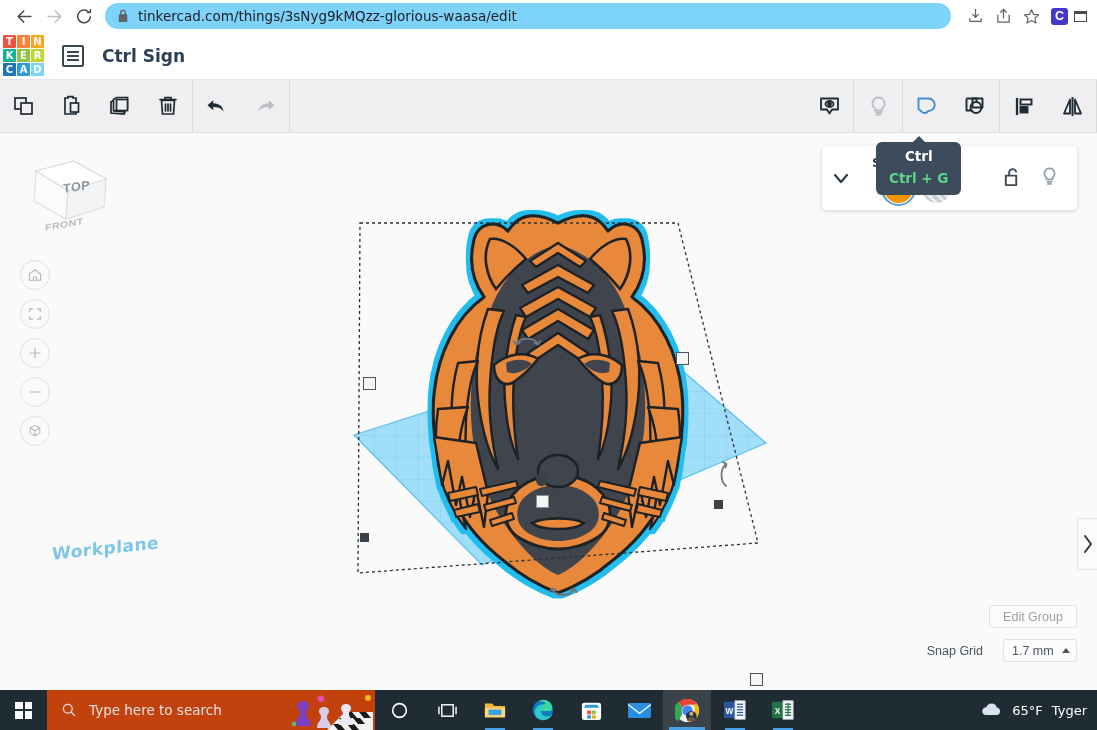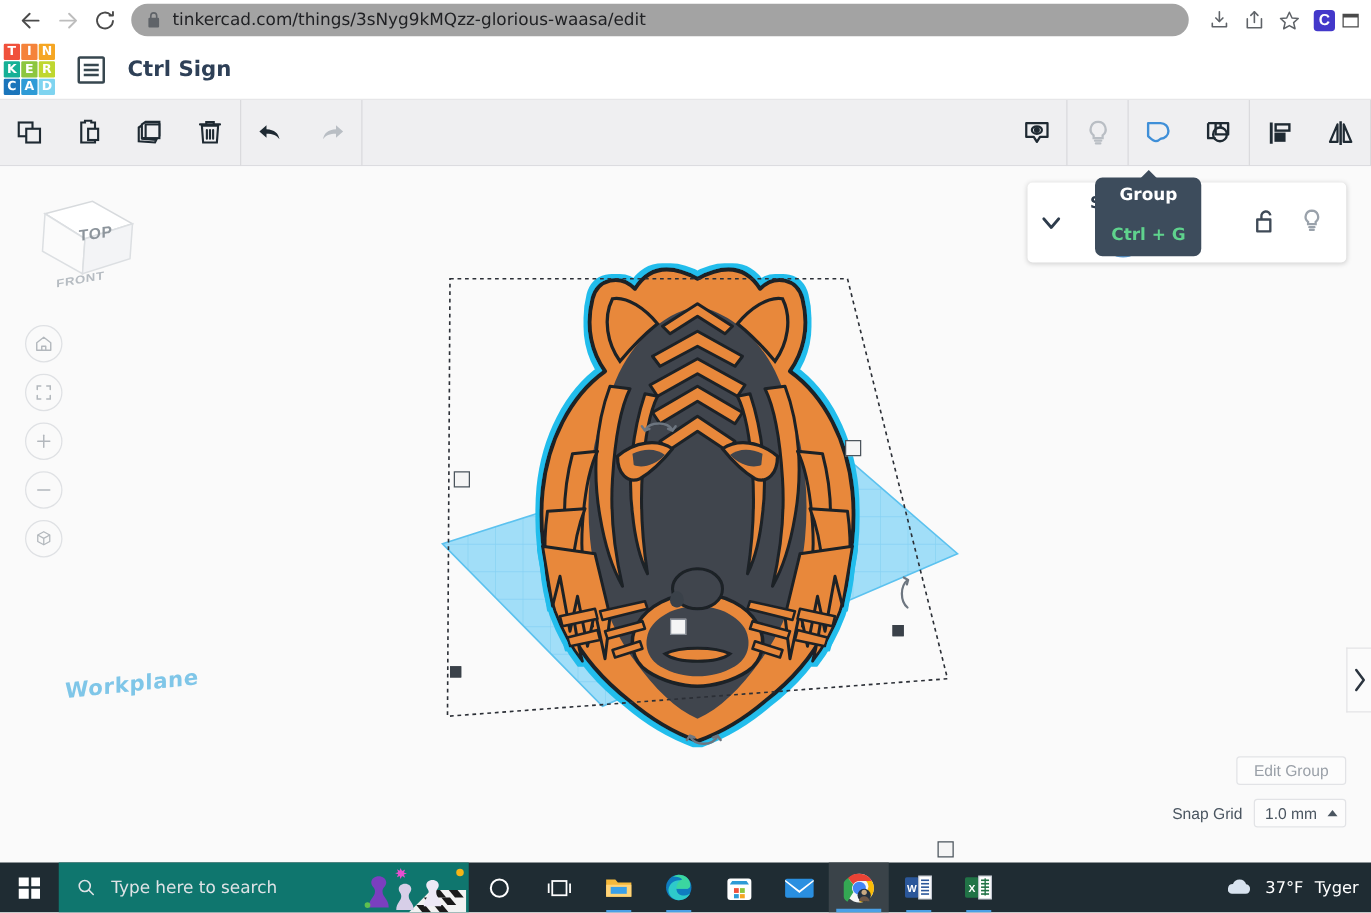--- a/index.html
+++ b/index.html
@@ -15,21 +15,21 @@
     position: absolute; top: 0; left: 0; width: 1097px; height: 32px;
     background: #ffffff; display: flex; align-items: center;
   }
   .nav-btn {
     width: 30px; height: 30px; display: flex; align-items: center; justify-content: center;
     color: #4a4a4a; flex: none;
   }
   .nav-btn.back { margin-left: 9px; }
   .nav-btn.disabled { color: #bdbdbd; }
   .omnibox {
-    flex: 1; height: 26px; margin: 0 10px 0 6px; background: #a3a3a3;
+    flex: 1; height: 26px; margin: 0 10px 0 6px; background: #7dd3fc;
     border-radius: 13px; display: flex; align-items: center; padding: 0 12px;
     max-width: 860px;
   }
   .lock-ico { margin-right: 9px; display: flex; align-items: center; }
   .url-text {
     font-size: 13.5px; color: #202124; white-space: nowrap; overflow: hidden;
     font-family: "DejaVu Sans", sans-serif;
   }
   .brw-right { display: flex; align-items: center; margin-left: auto; padding-right: 4px; }
   .brw-icon { width: 28px; height: 28px; display: flex; align-items: center; justify-content: center; color: #5f6368; }
@@ -159,55 +159,55 @@
   .tooltip {
     position: absolute; left: 876px; top: 142px; background: #3d4c5c; border-radius: 6px;
     padding: 6px 13px 9px; z-index: 40; text-align: center;
   }
   .tooltip:before {
     content: ""; position: absolute; top: -6px; left: 50%; margin-left: -7px;
     border-left: 7px solid transparent; border-right: 7px solid transparent;
     border-bottom: 7px solid #3d4c5c;
   }
   .tt-title { font-size: 13.5px; color: #ffffff; font-weight: bold; font-family: "DejaVu Sans", sans-serif; }
-  .tt-key { font-size: 13.5px; color: #5fd38d; font-weight: bold; font-family: "DejaVu Sans", sans-serif; margin-top: 16px; }
+  .tt-key { font-size: 13.5px; color: #5fd38d; font-weight: bold; font-family: "DejaVu Sans", sans-serif; margin-top: 6px; }
 
   
   .drawer-tab {
     position: absolute; right: 0; top: 385px; width: 20px; height: 52px;
     background: #fbfbfb; border: 1px solid #e4e4e6; border-right: none;
     display: flex; align-items: center; justify-content: center;
     font-size: 20px; color: #2c3540; font-family: "DejaVu Sans", sans-serif;
   }
 
   
   .edit-grid {
     position: absolute; right: 20px; bottom: 62px; width: 88px; height: 23px;
     border: 1px solid #e2e3e6; border-radius: 3px; background: #fcfcfc;
     font-size: 12.5px; color: #9aa0a8; display: flex; align-items: center; justify-content: center;
   }
-  .snap-row { position: absolute; right: 20px; bottom: 28px; display: flex; align-items: center; gap: 9px; }
+  .snap-row { position: absolute; right: 20px; bottom: 28px; display: flex; align-items: center; gap: 20px; }
   .snap-label { font-size: 12.5px; color: #4a5560; }
   .snap-select {
     width: 74px; height: 23px; border: 1px solid #e2e3e6; border-radius: 3px; background: #fcfcfc;
     display: flex; align-items: center; justify-content: space-between; padding: 0 6px 0 8px;
     font-size: 12.5px; color: #4a5560;
   }
   .caret-up { width: 0; height: 0; border-left: 4px solid transparent; border-right: 4px solid transparent; border-bottom: 5px solid #4a5560; }
 
   
   .taskbar {
     position: absolute; bottom: 0; left: 0; width: 1097px; height: 40px;
     background: #1f2c33; display: flex; align-items: center;
   }
   .start-btn { width: 47px; height: 40px; display: flex; align-items: center; justify-content: center; }
   .win-logo { width: 17px; height: 17px; display: grid; grid-template-columns: 1fr 1fr; grid-template-rows: 1fr 1fr; gap: 2px; }
   .win-logo i { background: #fff; display: block; }
   .tb-search {
-    width: 328px; height: 40px; background: #0f766e; display: flex; align-items: center;
+    width: 328px; height: 40px; background: #c2410c; display: flex; align-items: center;
     padding-left: 14px; gap: 12px; position: relative;
   }
   .tb-search-text { font-size: 13.5px; color: #dfe3e6; font-family: "DejaVu Sans", sans-serif; }
   .tb-chess {
     position: absolute; right: 2px; bottom: 0; width: 86px; height: 38px;
   }
   .tb-ico { width: 48px; height: 40px; display: flex; align-items: center; justify-content: center; position: relative; }
   .tb-ico.active { background: #3a4349; }
   .tb-ico.active:after { content:""; position:absolute; bottom:0; left:6px; right:6px; height:3px; background:#4aa0e6; }
   .tb-ico.open:after { content:""; position:absolute; bottom:0; left:14px; right:14px; height:2px; background:#4aa0e6; }
@@ -570,21 +570,21 @@
   <div class="drawer-tab" style="font-size:0;">
     <svg width="11" height="20" viewBox="0 0 11 20" fill="none" stroke="#2c3540" stroke-width="2" stroke-linecap="round" stroke-linejoin="round">
         <polyline points="3 2 9 10 3 18"></polyline>
       </svg>
   </div>
 
   <div class="edit-grid">Edit Group</div>
   <div class="snap-row">
     <span class="snap-label">Snap Grid</span>
     <div class="snap-select">
-      <span>1.0 mm</span>
+      <span>1.7 mm</span>
       <span class="caret-up"></span>
     </div>
   </div>
 </div>
 
 <div class="shape-panel">
   <div class="sp-chev">
     <svg width="20" height="20" viewBox="0 0 20 20" fill="none" stroke="currentColor" stroke-width="2.2" stroke-linecap="round" stroke-linejoin="round">
         <polyline points="4 7 10 14 16 7"></polyline>
       </svg>
@@ -600,21 +600,21 @@
   </div>
   <div class="sp-bulb">
     <svg width="19" height="21" viewBox="0 0 20 22" fill="none" stroke="currentColor" stroke-width="1.9" stroke-linecap="round">
         <path d="M10 2.5a5.3 5.3 0 0 0-3.2 9.5v2h6.4v-2A5.3 5.3 0 0 0 10 2.5z"></path>
         <path d="M7.8 16.5h4.4M8.4 18.8h3.2"></path>
       </svg>
   </div>
 </div>
 
 <div class="tooltip">
-  <div class="tt-title">Group</div>
+  <div class="tt-title">Ctrl</div>
   <div class="tt-key">Ctrl + G</div>
 </div>
 
 <div class="taskbar">
   <div class="start-btn">
     <span class="win-logo">
         <i></i>
         <i></i>
         <i></i>
         <i></i>
@@ -727,16 +727,16 @@
           <rect x="15" y="17" width="7" height="1.4"></rect>
           <rect x="18" y="4" width="1.2" height="15"></rect>
         </g>
     </svg>
   </div>
 
   <div class="tray">
     <svg width="24" height="16" viewBox="0 0 26 17">
         <path d="M7 14h12a4.2 4.2 0 0 0 .4-8.3A6 6 0 0 0 8 5.5 4.3 4.3 0 0 0 7 14z" fill="#d8e3ef"></path>
       </svg>
-    <span class="tray-text">37°F</span>
+    <span class="tray-text">65°F</span>
     <span class="tray-text">Tyger</span>
   </div>
 </div>
 
 </body></html>

